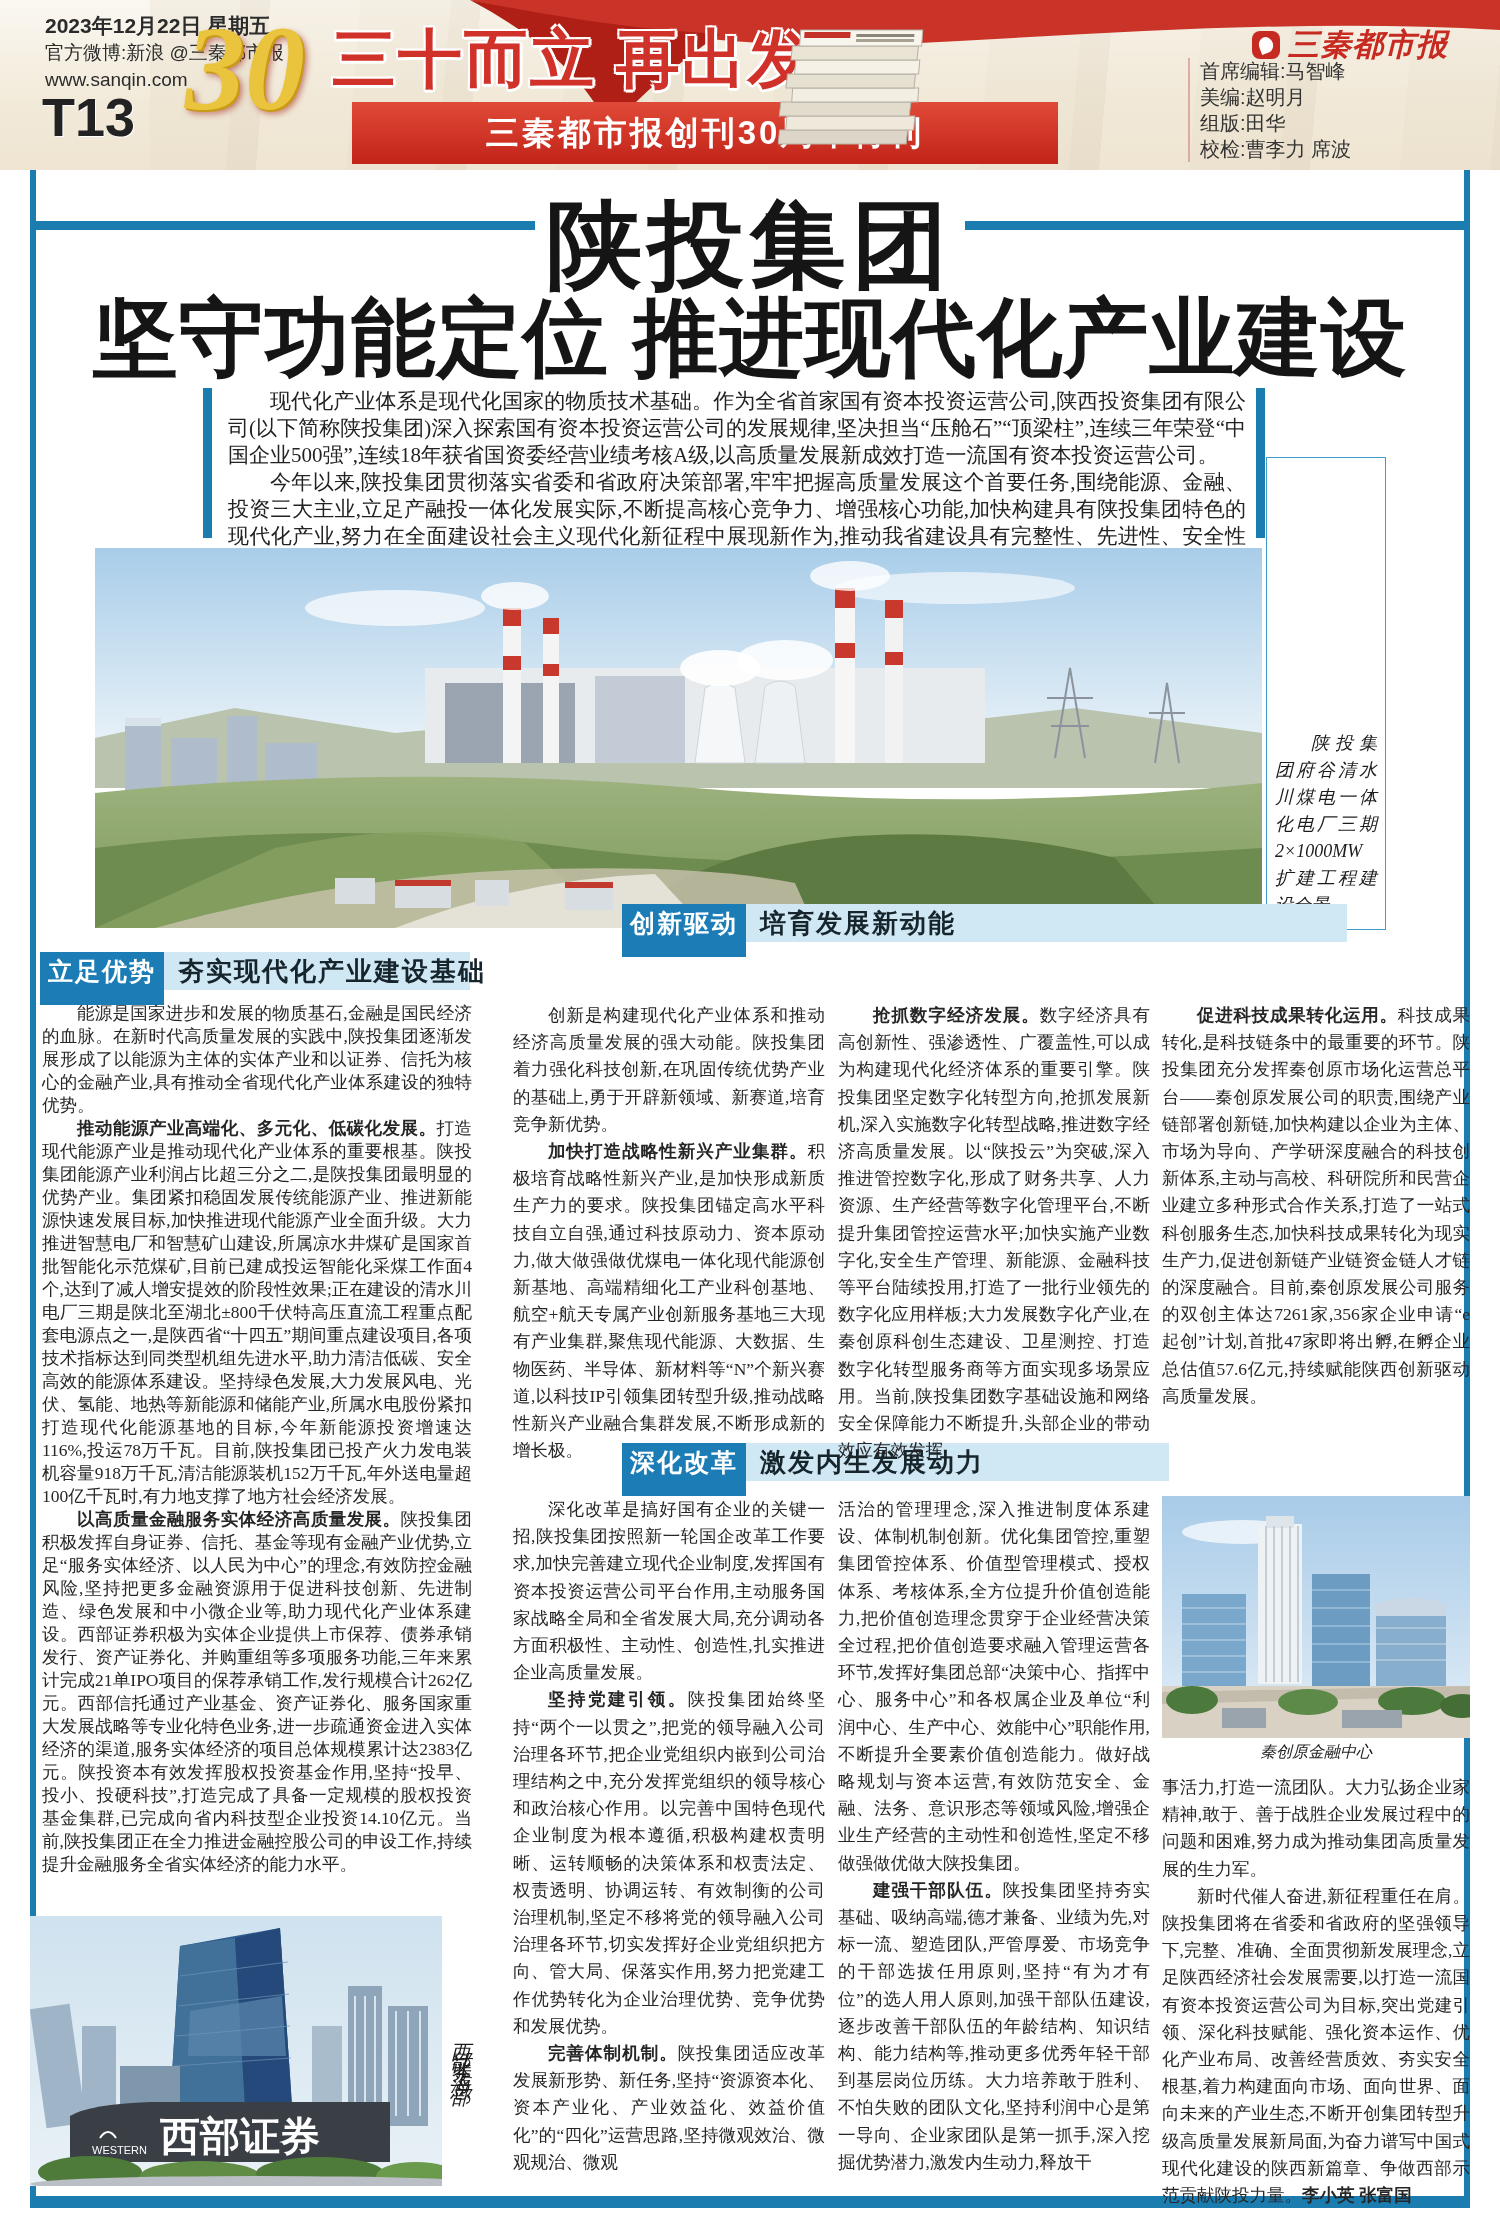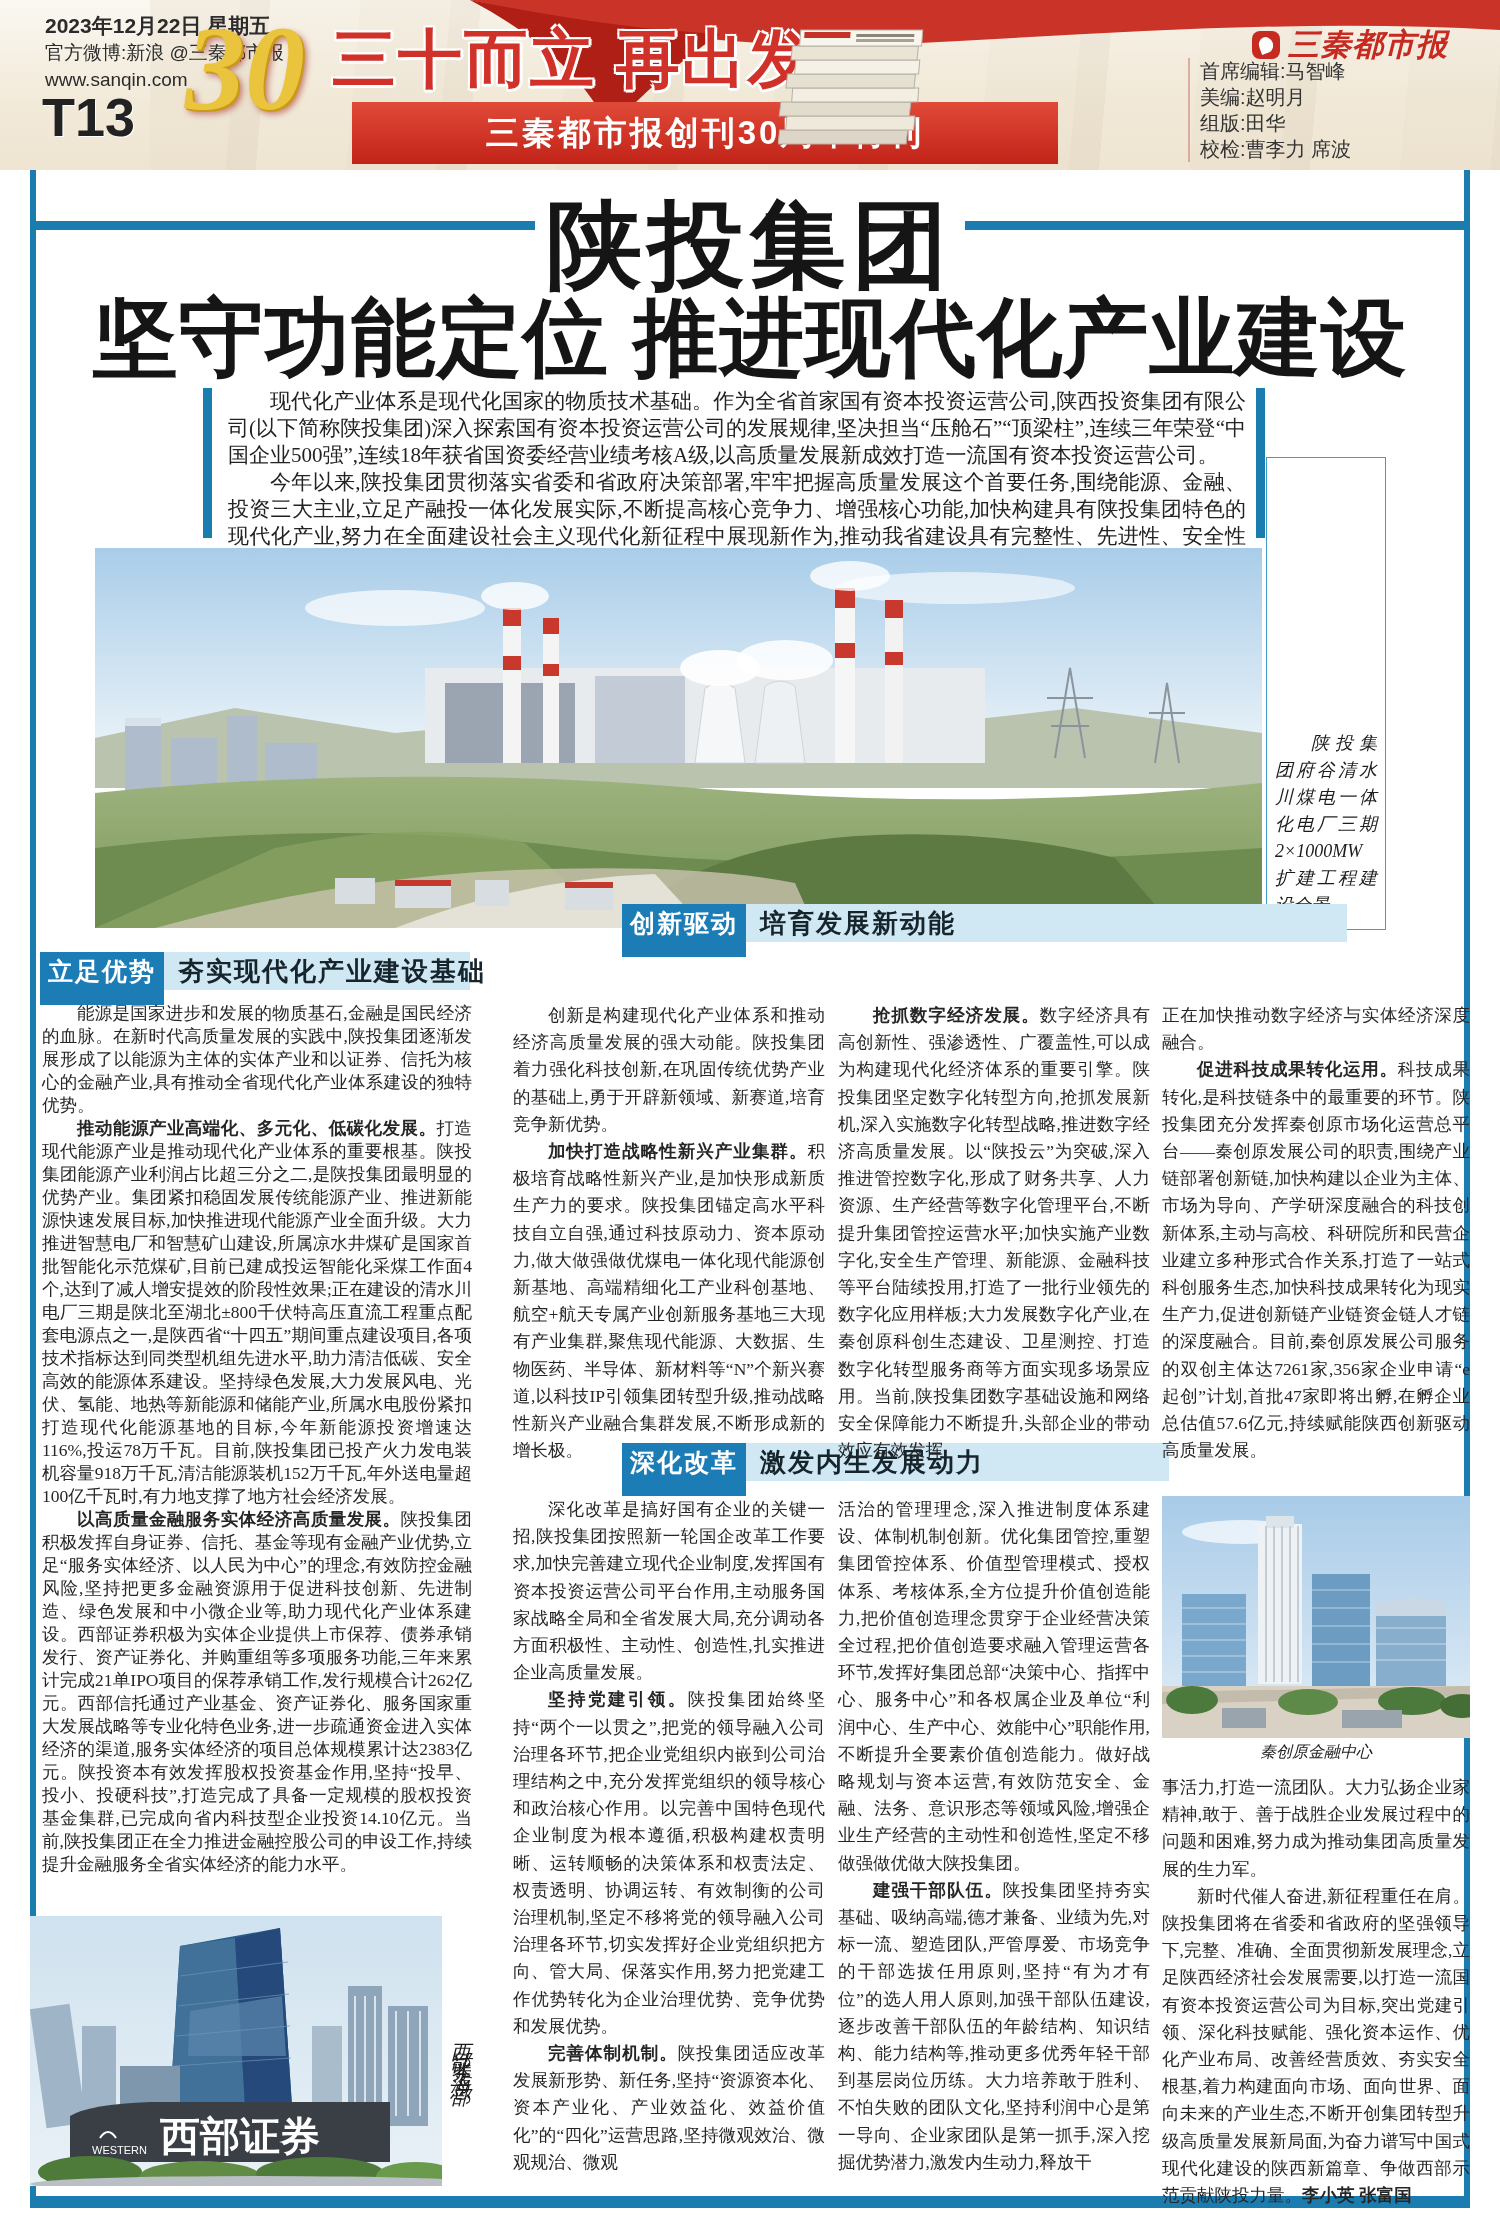--- a/index.html
+++ b/index.html
@@ -219,21 +219,20 @@
 <div class="abs col colN" style="left:513px;top:1002px;width:312px;height:440px;">
   <p class="ind"><b class="lead"></b><span>创新是构建现代化产业体系和推动经济高质量发展的强大动能。陕投集团着力强化科技创新,在巩固传统优势产业的基础上,勇于开辟新领域、新赛道,培育竞争新优势。</span></p>
   <p class="ind"><b class="lead">加快打造战略性新兴产业集群。</b><span>积极培育战略性新兴产业,是加快形成新质生产力的要求。陕投集团锚定高水平科技自立自强,通过科技原动力、资本原动力,做大做强做优煤电一体化现代能源创新基地、高端精细化工产业科创基地、航空+航天专属产业创新服务基地三大现有产业集群,聚焦现代能源、大数据、生物医药、半导体、新材料等“N”个新兴赛道,以科技IP引领集团转型升级,推动战略性新兴产业融合集群发展,不断形成新的增长极。</span></p>
 </div>
 
 <div class="abs col colN" style="left:838px;top:1002px;width:312px;height:440px;">
   <p class="ind"><b class="lead">抢抓数字经济发展。</b><span>数字经济具有高创新性、强渗透性、广覆盖性,可以成为构建现代化经济体系的重要引擎。陕投集团坚定数字化转型方向,抢抓发展新机,深入实施数字化转型战略,推进数字经济高质量发展。以“陕投云”为突破,深入推进管控数字化,形成了财务共享、人力资源、生产经营等数字化管理平台,不断提升集团管控运营水平;加快实施产业数字化,安全生产管理、新能源、金融科技等平台陆续投用,打造了一批行业领先的数字化应用样板;大力发展数字化产业,在秦创原科创生态建设、卫星测控、打造数字化转型服务商等方面实现多场景应用。当前,陕投集团数字基础设施和网络安全保障能力不断提升,头部企业的带动效应有效发挥,</span></p>
 </div>
 
 <div class="abs col colN" style="left:1162px;top:1002px;width:308px;height:488px;">
-  <p><span>正在加快推动数字经济与实体经济深度融合。</span></p>
   <p class="ind"><b class="lead">促进科技成果转化运用。</b><span>科技成果转化,是科技链条中的最重要的环节。陕投集团充分发挥秦创原市场化运营总平台——秦创原发展公司的职责,围绕产业链部署创新链,加快构建以企业为主体、市场为导向、产学研深度融合的科技创新体系,主动与高校、科研院所和民营企业建立多种形式合作关系,打造了一站式科创服务生态,加快科技成果转化为现实生产力,促进创新链产业链资金链人才链的深度融合。目前,秦创原发展公司服务的双创主体达7261家,356家企业申请“e起创”计划,首批47家即将出孵,在孵企业总估值57.6亿元,持续赋能陕西创新驱动高质量发展。</span></p>
 </div>
 
 <div class="abs col colN" style="left:513px;top:1496px;width:312px;height:704px;">
   <p class="ind"><b class="lead"></b><span>深化改革是搞好国有企业的关键一招,陕投集团按照新一轮国企改革工作要求,加快完善建立现代企业制度,发挥国有资本投资运营公司平台作用,主动服务国家战略全局和全省发展大局,充分调动各方面积极性、主动性、创造性,扎实推进企业高质量发展。</span></p>
   <p class="ind"><b class="lead">坚持党建引领。</b><span>陕投集团始终坚持“两个一以贯之”,把党的领导融入公司治理各环节,把企业党组织内嵌到公司治理结构之中,充分发挥党组织的领导核心和政治核心作用。以完善中国特色现代企业制度为根本遵循,积极构建权责明晰、运转顺畅的决策体系和权责法定、权责透明、协调运转、有效制衡的公司治理机制,坚定不移将党的领导融入公司治理各环节,切实发挥好企业党组织把方向、管大局、保落实作用,努力把党建工作优势转化为企业治理优势、竞争优势和发展优势。</span></p>
   <p class="ind"><b class="lead">完善体制机制。</b><span>陕投集团适应改革发展新形势、新任务,坚持“资源资本化、资本产业化、产业效益化、效益价值化”的“四化”运营思路,坚持微观效治、微观规治、微观</span></p>
 </div>
 
 <div class="abs col colN" style="left:838px;top:1496px;width:312px;height:704px;">

